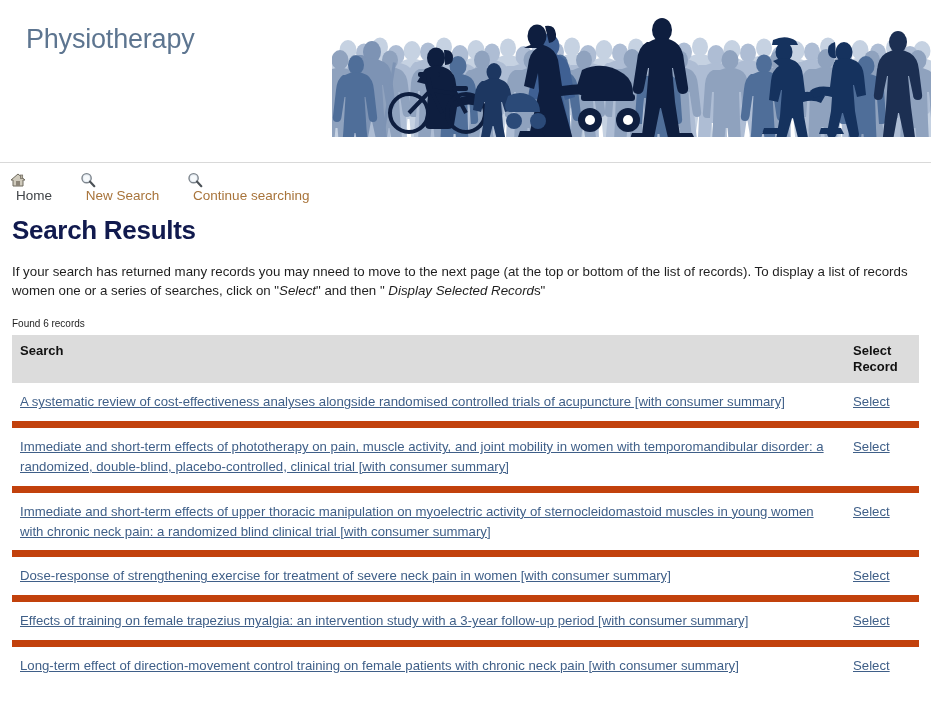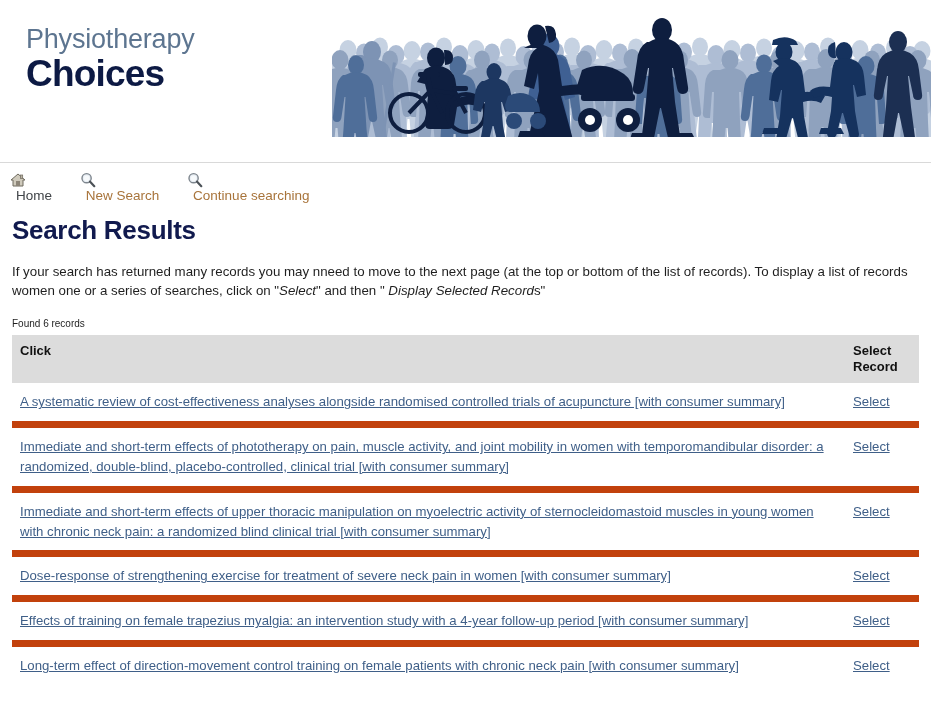--- a/index.html
+++ b/index.html
@@ -143,21 +143,20 @@
   }
   a.select-link { white-space: nowrap; }
 </style>
 </head>
 <body>
 
 <div class="banner">
 
   <div class="logo">
     <span class="logo-line1">Physiotherapy</span>
-    <span class="logo-line2">Choices</span>
   </div>
 
   <div class="banner-art">
     <svg viewBox="0 0 599 140" width="599" height="140" preserveAspectRatio="none" aria-hidden="true">
       <defs>
         <g id="pers">
           <ellipse cx="0" cy="-62" rx="8.5" ry="10"></ellipse>
           <path d="M-10,-52 q10,-5 20,0 q7,3 8,14 l2,28 q1,6 -4,6 l-3,0 l-2,-26 l-2,0 l1,30 l2,40 q0,4 -4,4 l-4,0 q-3,0 -3.5,-4 l-3,-34 l-2,0 l-3,34 q-0.5,4 -3.5,4 l-4,0 q-4,0 -4,-4 l2,-40 l1,-30 l-2,0 l-2,26 l-3,0 q-5,0 -4,-6 l2,-28 q1,-11 8,-14 z"></path>
         </g>
         <g id="pers2">
@@ -365,21 +364,21 @@
 
   <p class="intro second">
     <span>If your search has returned many records you may nneed to move to the next page (at the top or bottom of the list of records). To display a list of records women one or a series of searches, click on "</span><em>Select</em><span>" and then " </span><em>Display Selected Record</em><span>s"</span>
   </p>
 
   <div class="found">Found 6 records</div>
 
   <table class="results">
     <thead>
       <tr>
-        <th class="col-title">Click</th>
+        <th class="col-title">Search</th>
         <th class="col-select">
           <div>Select</div>
           <div>Record</div>
         </th>
       </tr>
     </thead>
     <tbody>
       <tr>
         <td>
           <a class="record-link" href="#">A systematic review of cost-effectiveness analyses alongside randomised controlled trials of acupuncture [with consumer summary]</a>
@@ -407,21 +406,21 @@
       <tr>
         <td>
           <a class="record-link" href="#">Dose-response of strengthening exercise for treatment of severe neck pain in women [with consumer summary]</a>
         </td>
         <td>
           <a class="select-link" href="#">Select</a>
         </td>
       </tr>
       <tr>
         <td>
-          <a class="record-link" href="#">Effects of training on female trapezius myalgia: an intervention study with a 4-year follow-up period [with consumer summary]</a>
+          <a class="record-link" href="#">Effects of training on female trapezius myalgia: an intervention study with a 3-year follow-up period [with consumer summary]</a>
         </td>
         <td>
           <a class="select-link" href="#">Select</a>
         </td>
       </tr>
       <tr>
         <td>
           <a class="record-link" href="#">Long-term effect of direction-movement control training on female patients with chronic neck pain [with consumer summary]</a>
         </td>
         <td>

